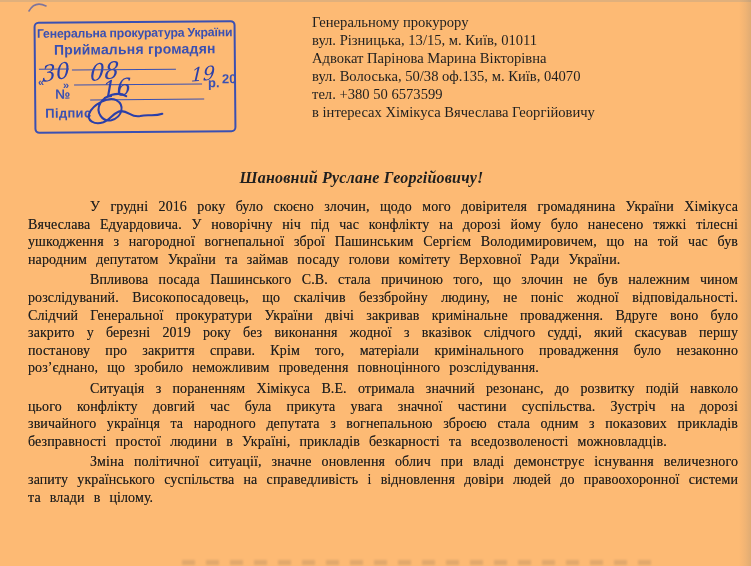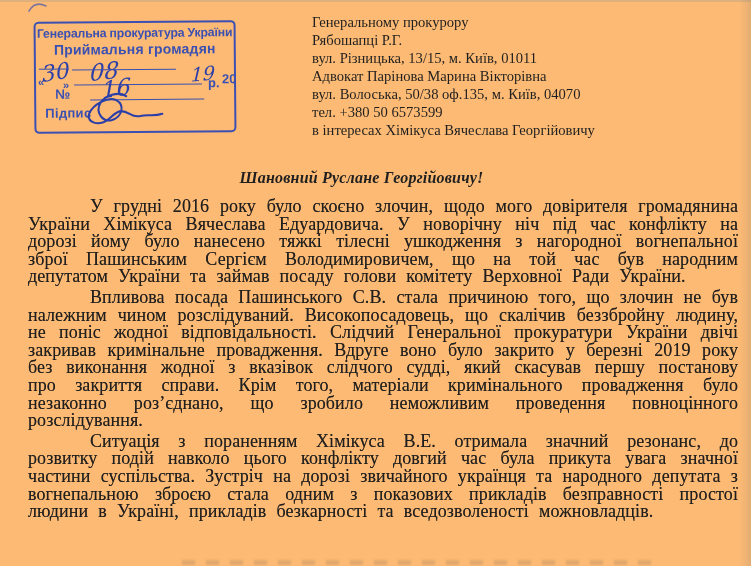--- a/index.html
+++ b/index.html
@@ -67,21 +67,21 @@
   .salutation{
     position:absolute;left:0;right:0;top:169px;
     text-align:center;font-weight:bold;font-style:italic;
     font-size:16px;letter-spacing:0.2px;
     transform:translateX(-14px);
   }
   
   .body-text{
     position:absolute;left:0;top:198px;width:751px;
     padding:0 13px 0 28px;box-sizing:border-box;
-    font-size:18px;line-height:17.6px;
+    font-size:14px;line-height:17.6px;
     text-align:justify;word-spacing:5.5px;letter-spacing:0.1px;
     text-shadow:0 0 0.35px rgba(0,0,0,0.5);
   }
   .body-text p{margin:0 0 3px 0;text-indent:62px;}
   
   .cutoff{
     position:absolute;left:182px;top:560px;width:470px;height:5px;
     background:repeating-linear-gradient(90deg,
       rgba(70,70,70,0.30) 0 13px, rgba(0,0,0,0) 13px 24px);
     filter:blur(1.1px);opacity:0.5;
@@ -121,36 +121,36 @@
     <span class="sig-label">Підпис</span>
     <div class="u u-sig"></div>
     <svg class="sig-svg" viewBox="0 0 84 40">
       <path d="M46 7 C38 2 25 6 20 14 C15 23 22 33 31 31 C42 28 45 16 36 11 C28 7 13 15 9 24 C6 31 14 36 23 33 C31 30 34 22 41 22 C49 22 51 29 60 27 C68 25 73 28 82 25" stroke="#2b3fa9" stroke-width="2.1" fill="none" stroke-linecap="round"></path>
     </svg>
   </div>
 
   <div class="hdr">
     <div class="blk1">
       <div class="b">Генеральному прокурору</div>
-      <div class="b">Рябошапці Р.Г.</div>
       <div>вул. Різницька, 13/15, м. Київ, 01011</div>
     </div>
     <div class="blk2">
       <div class="b">Адвокат Парінова Марина Вікторівна</div>
       <div>вул. Волоська, 50/38 оф.135, м. Київ, 04070</div>
       <div>тел. +380 50 6573599</div>
       <div><span>в інтересах</span> <span class="b">Хімікуса Вячеслава Георгійовичу</span></div>
     </div>
   </div>
 
   <div class="salutation">Шановний Руслане Георгійовичу!</div>
 
   <div class="body-text">
     <p>У грудні 2016 року було скоєно злочин, щодо мого довірителя громадянина України Хімікуса Вячеслава Едуардовича. У новорічну ніч під час конфлікту на дорозі йому було нанесено тяжкі тілесні ушкодження з нагородної вогнепальної зброї Пашинським Сергієм Володимировичем, що на той час був народним депутатом України та займав посаду голови комітету Верховної Ради України.</p>
     <p>Впливова посада Пашинського С.В. стала причиною того, що злочин не був належним чином розслідуваний. Високопосадовець, що скалічив беззбройну людину, не поніс жодної відповідальності. Слідчий Генеральної прокуратури України двічі закривав кримінальне провадження. Вдруге воно було закрито у березні 2019 року без виконання жодної з вказівок слідчого судді, який скасував першу постанову про закриття справи. Крім того, матеріали кримінального провадження було незаконно роз’єднано, що зробило неможливим проведення повноцінного розслідування.</p>
     <p>Ситуація з пораненням Хімікуса В.Е. отримала значний резонанс, до розвитку подій навколо цього конфлікту довгий час була прикута увага значної частини суспільства. Зустріч на дорозі звичайного українця та народного депутата з вогнепальною зброєю стала одним з показових прикладів безправності простої людини в Україні, прикладів безкарності та вседозволеності можновладців.</p>
+    <p>Зміна політичної ситуації, значне оновлення облич при владі демонструє існування величезного запиту українського суспільства на справедливість і відновлення довіри людей до правоохоронної системи та влади в цілому.</p>
   </div>
 
   <div class="cutoff"></div>
 
   <div class="scan-right-edge"></div>
 
 </div>
 
 </body></html>

